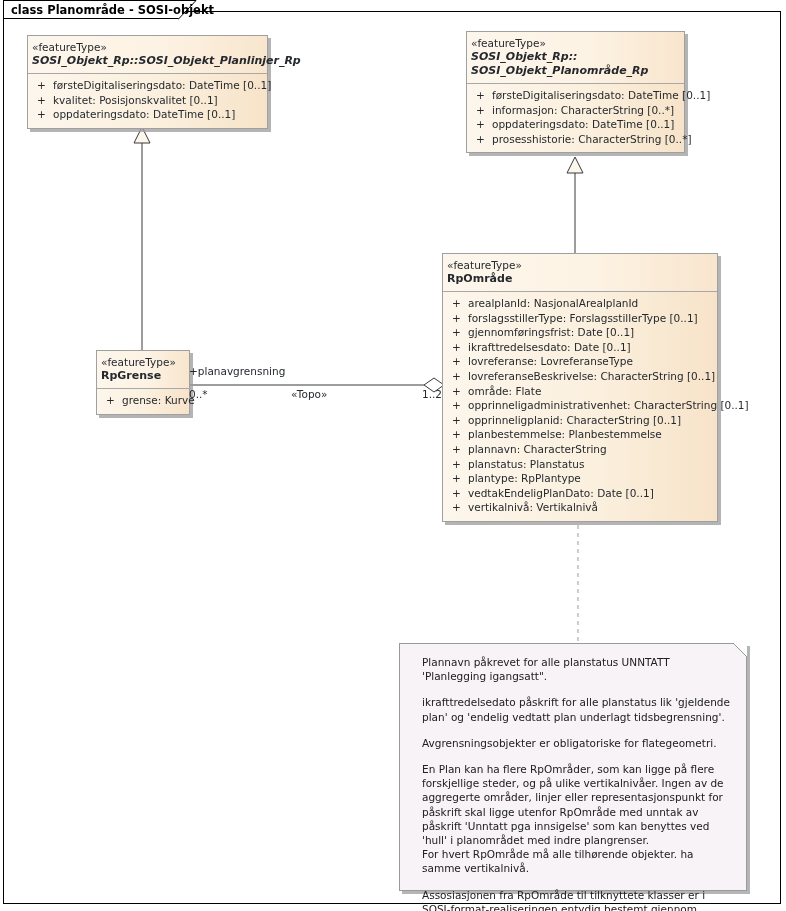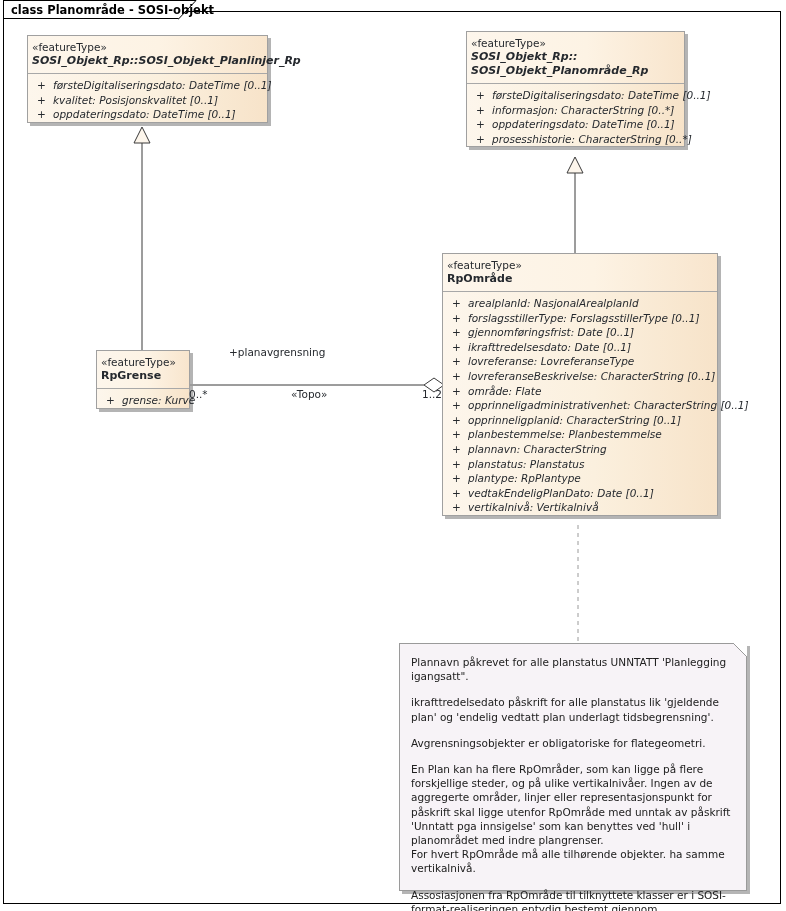--- a/index.html
+++ b/index.html
@@ -87,22 +87,21 @@
     font-weight: bold;
     color: #25292e;
     line-height: 14px;
     white-space: nowrap;
   }
   .umlclass .cname.abst {
     font-style: italic;
   }
   .umlclass .body {
     background: linear-gradient(to right, #fdf6ec 0%, #fbf0de 55%, #f7e3c9 100%);
-    padding: 4px 0 0 0;
-    font-style: italic;
+    padding: 4px 0 6px 0;
   }
   .attr {
     font-size: 10.5px;
     color: #25292e;
     line-height: 14.6px;
     white-space: nowrap;
     padding-left: 9px;
   }
   .attr .vis {
     display: inline-block;
@@ -143,21 +142,21 @@
     width: 14px;
     height: 14px;
   }
   .note-text {
     padding: 11px 12px 8px 10px;
     font-size: 10.5px;
     line-height: 14.2px;
     color: #202020;
   }
   .note-text p {
-    margin: 0 0 12px 1px;
+    margin: 0 0 12px 12px;
   }
   .note-text p:last-child { margin-bottom: 0; }
   .note-text p.tight { margin-bottom: 0; }
 </style>
 </head>
 <body>
 
 <div id="canvas">
 
   <div class="frame"></div>
@@ -185,21 +184,21 @@
     <g>
       <line x1="190" y1="385" x2="424" y2="385" stroke="#3a3a3a" stroke-width="1"></line>
       <polygon points="424,385 434,378 444,385 434,392" fill="#ffffff" stroke="#3a3a3a" stroke-width="1"></polygon>
     </g>
 
     <g>
       <line x1="578" y1="525" x2="578" y2="643" stroke="#9a9a9a" stroke-width="1" stroke-dasharray="4,4"></line>
     </g>
   </svg>
 
-  <div class="lbl" style="left:189px; top:346px;margin-left:40px;">+planavgrensning</div>
+  <div class="lbl" style="left:189px; top:365px;">+planavgrensning</div>
   <div class="lbl" style="left:189px; top:388px;">0..*</div>
   <div class="lbl" style="left:291px; top:388px;">«Topo»</div>
   <div class="lbl" style="left:422px; top:388px;">1..2</div>
 
   <div class="umlclass" style="left:27px; top:35px; width:241px;">
     <div class="hdr">
       <div class="stereo">«featureType»</div>
       <div class="cname abst">SOSI_Objekt_Rp::SOSI_Objekt_Planlinjer_Rp</div>
     </div>
     <div class="body">

